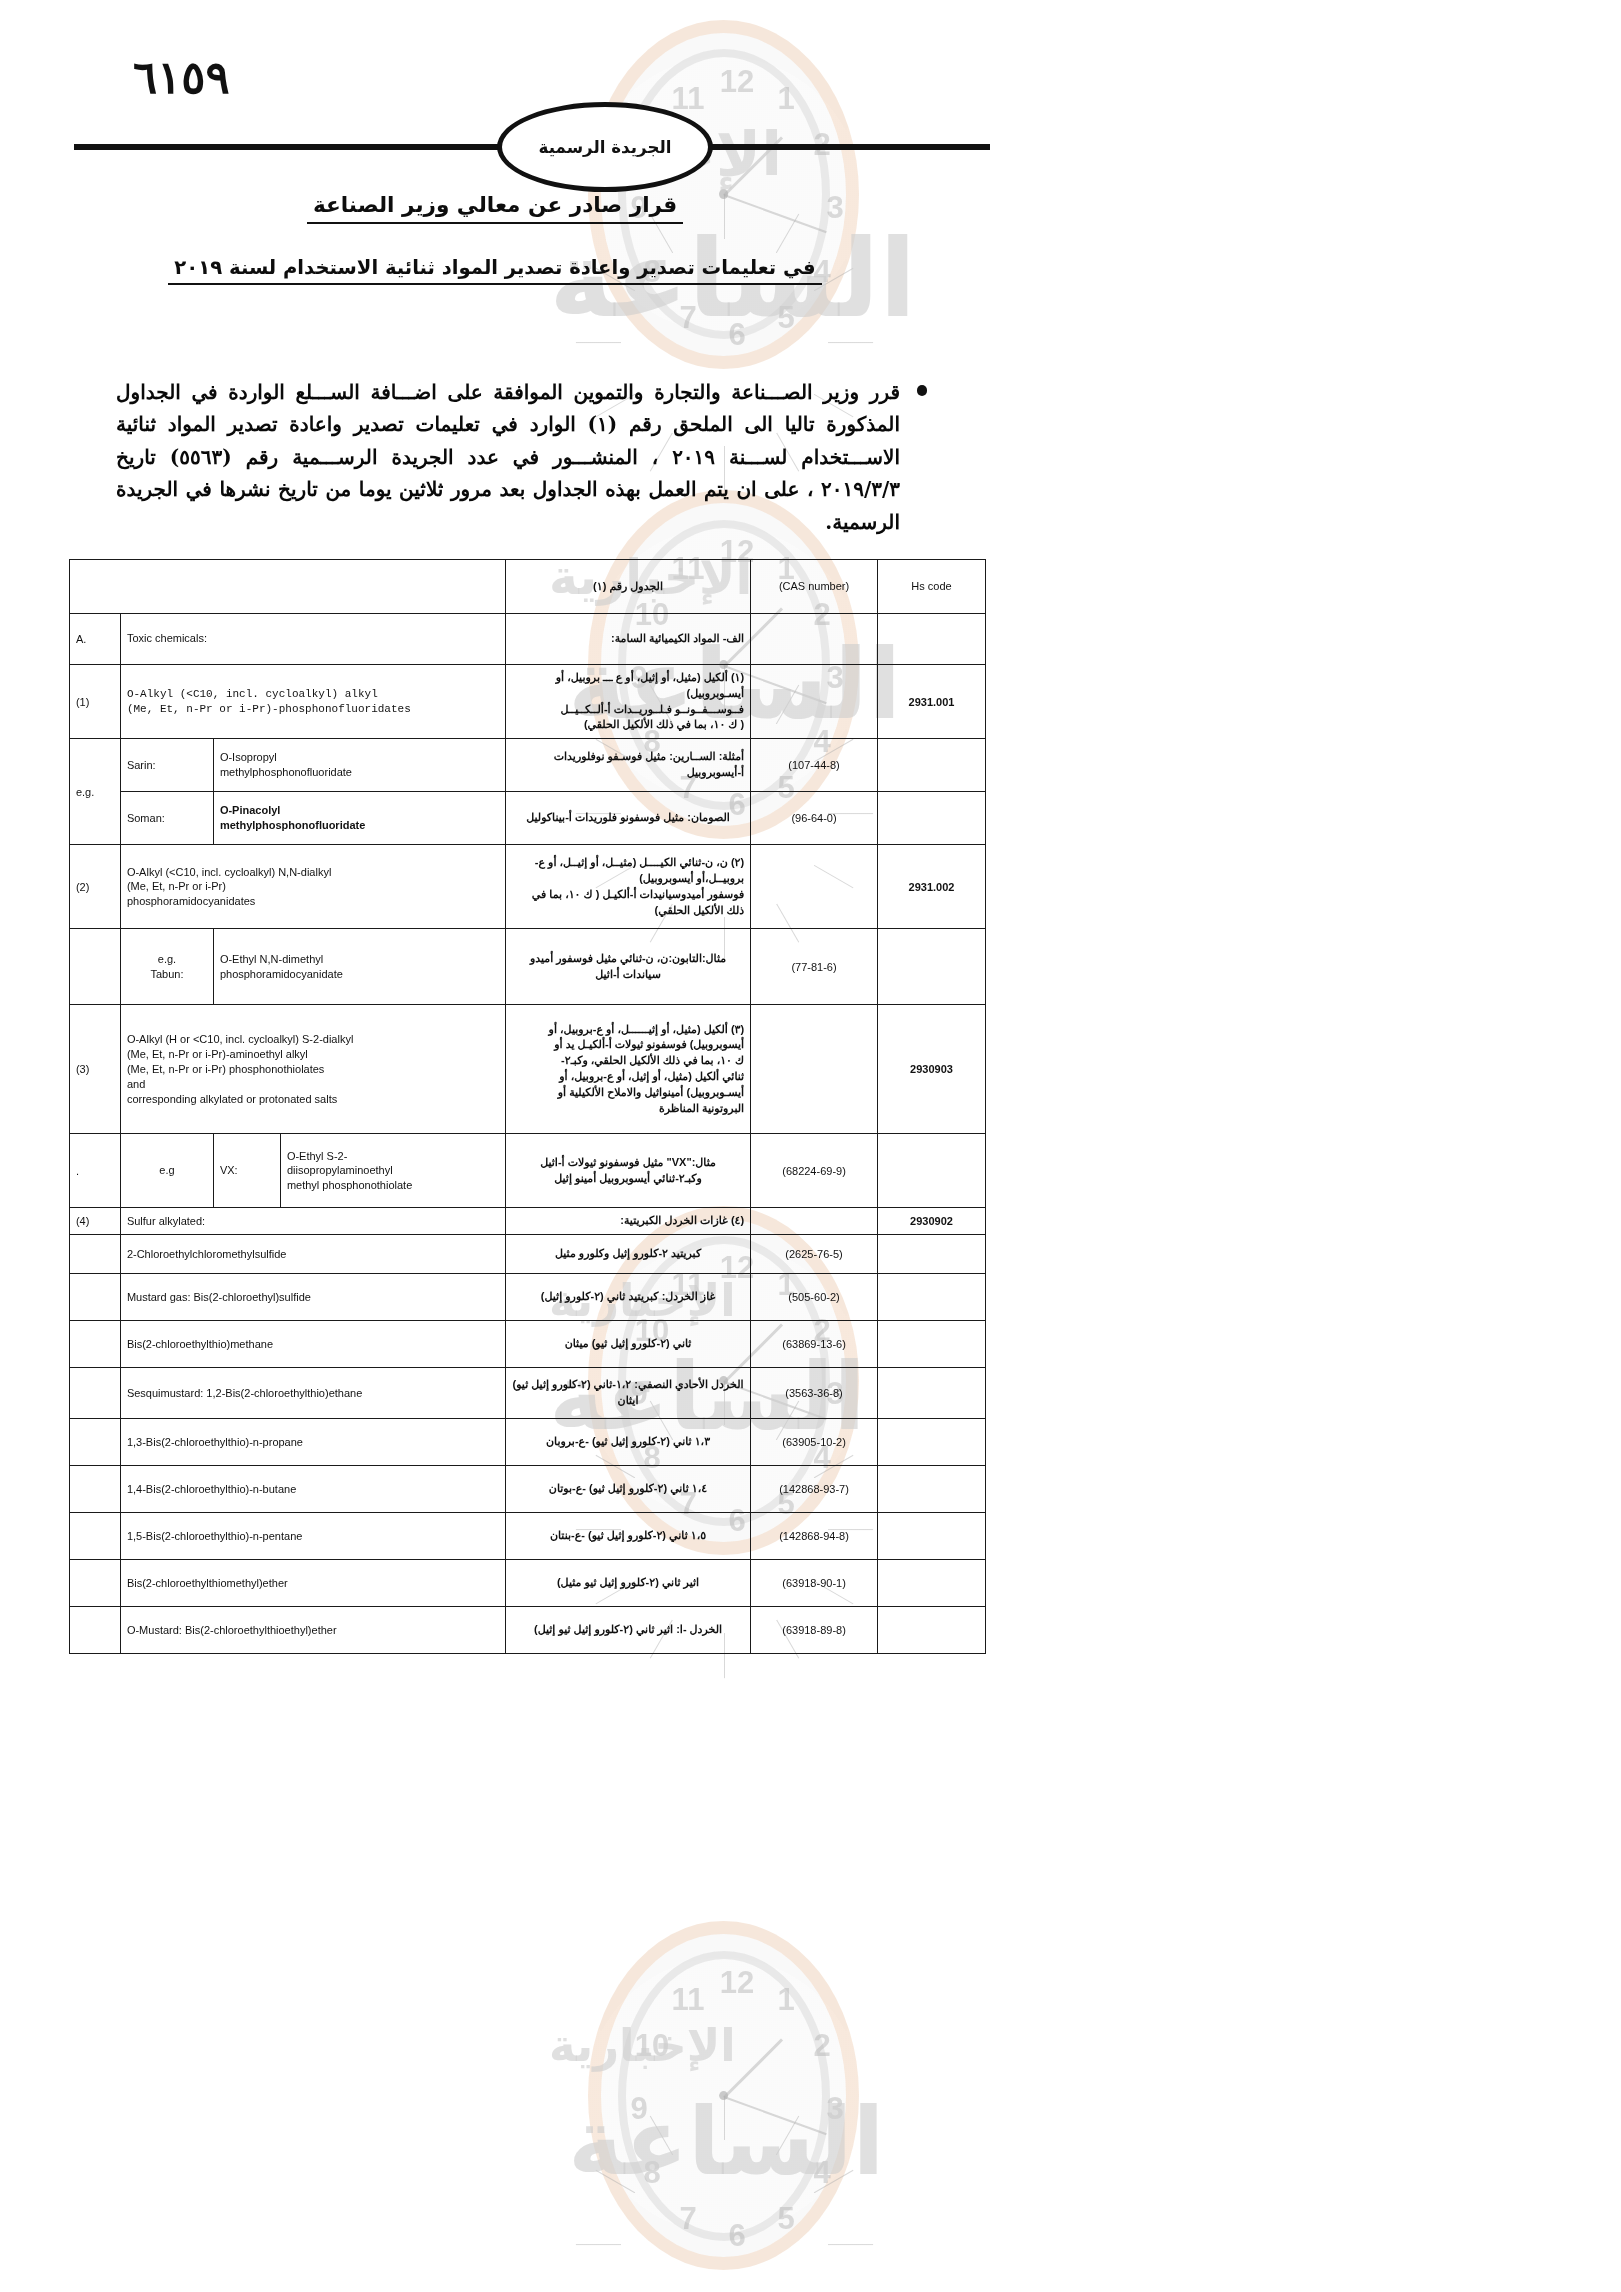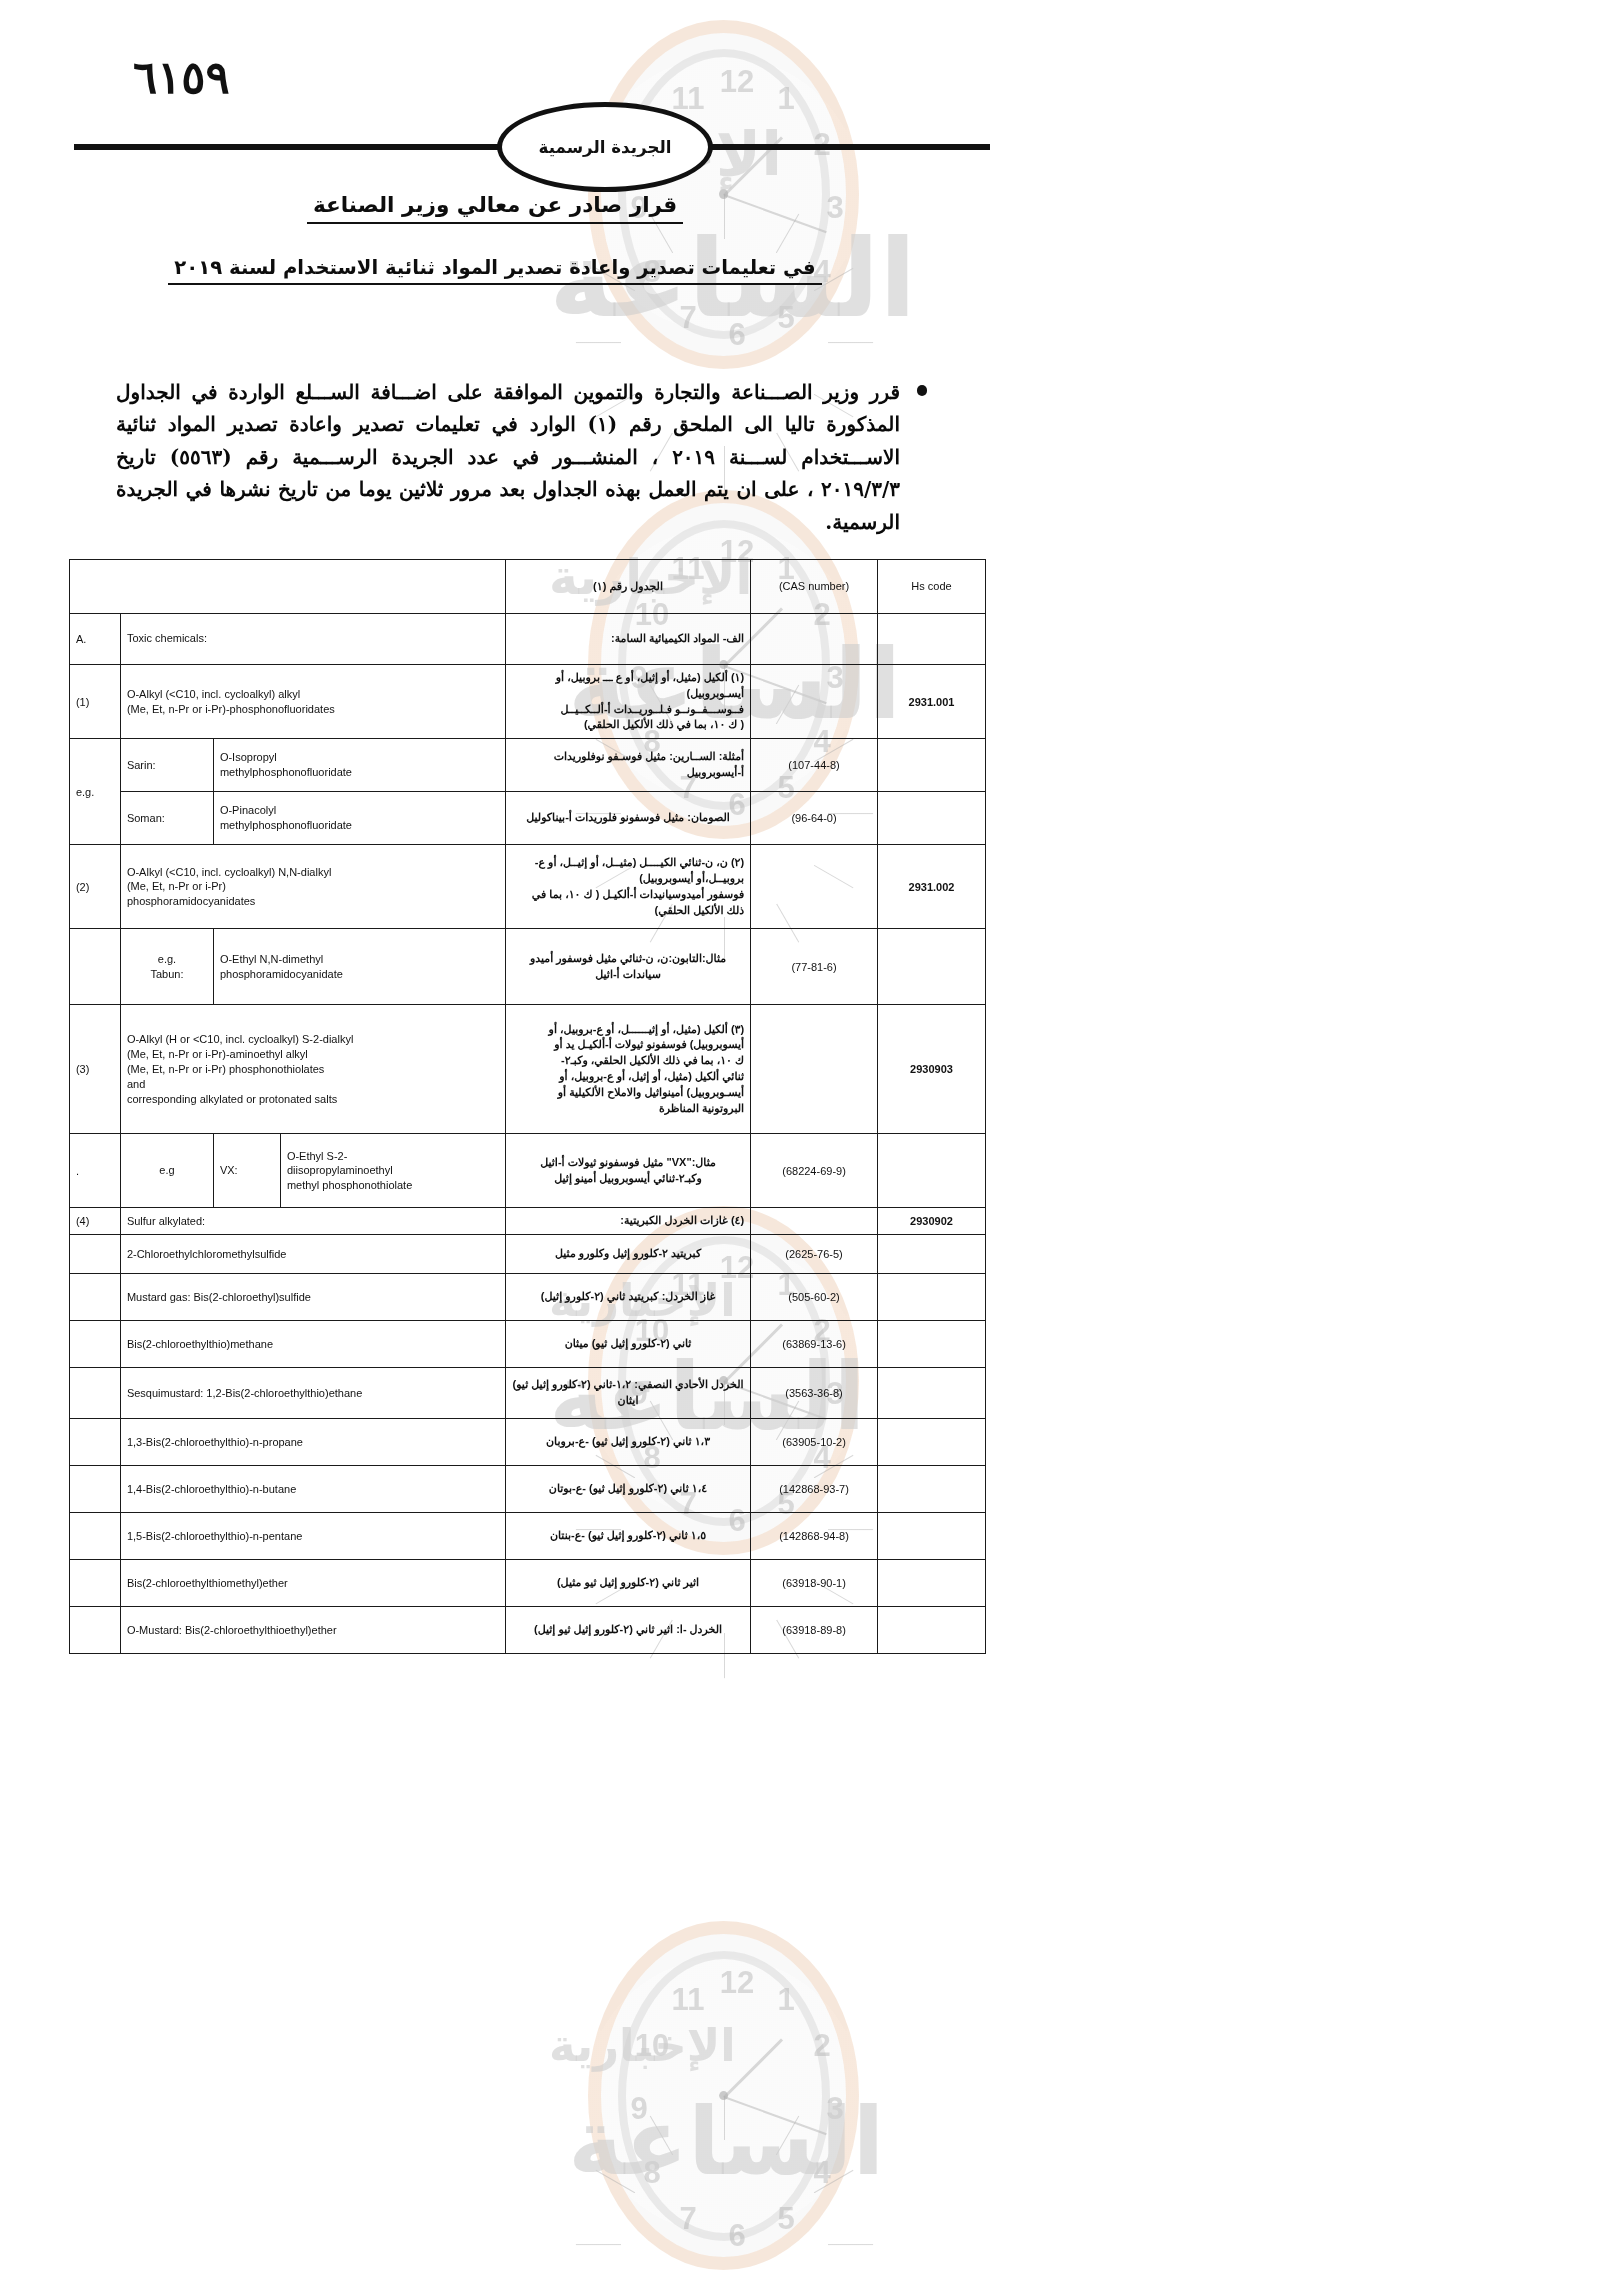--- a/index.html
+++ b/index.html
@@ -328,21 +328,21 @@
       <tr style="height:51px;">
         <td class="num">A.</td>
         <td class="en" colspan="3">Toxic chemicals:</td>
         <td class="ar">الف- المواد الكيميائية السامة:</td>
         <td class="cas"></td>
         <td class="hs"></td>
       </tr>
 
       <tr style="height:74px;">
         <td class="num">(1)</td>
-        <td class="en" colspan="3" style="white-space:pre-line;">O-Alkyl (&lt;C10, incl. cycloalkyl) alkyl
+        <td class="en" colspan="3" style="white-space:pre-line;font-family:Liberation Mono, monospace;">O-Alkyl (&lt;C10, incl. cycloalkyl) alkyl
 (Me, Et, n-Pr or i-Pr)-phosphonofluoridates</td>
         <td class="ar ar-just" style="white-space:pre-line;">(١)  ألكيل (مثيل، أو إثيل، أو ع ـــ بروبيل، أو أيسـوبروبيل)
 فــوســـفــونــو  فـلــوريــدات  أ-ألــكــيــل
 ( ك ١٠، بما في ذلك الألكيل الحلقي)</td>
         <td class="cas"></td>
         <td class="hs">2931.001</td>
       </tr>
 
       <tr style="height:53px;">
         <td class="num eg" rowspan="2">e.g.</td>
@@ -350,21 +350,21 @@
         <td class="en" colspan="2" style="white-space:pre-line;">O-Isopropyl
 methylphosphonofluoridate</td>
         <td class="ar ar-just" style="white-space:pre-line;">أمثلة:  الســارين: مثيل فوسـفو   نوفلوريدات
 أ-أيسوبروبيل</td>
         <td class="cas">(107-44-8)</td>
         <td class="hs"></td>
       </tr>
 
       <tr style="height:53px;">
         <td class="en">Soman:</td>
-        <td class="en" colspan="2" style="white-space:pre-line;">O-Pinacolyl
+        <td class="en" colspan="2" style="white-space:pre-line;font-weight:bold;">O-Pinacolyl
 methylphosphonofluoridate</td>
         <td class="ar center">الصومان: مثيل فوسفونو فلوريدات أ-بيناكوليل</td>
         <td class="cas">(96-64-0)</td>
         <td class="hs"></td>
       </tr>
 
       <tr style="height:84px;">
         <td class="num">(2)</td>
         <td class="en" colspan="3" style="white-space:pre-line;">O-Alkyl (&lt;C10, incl. cycloalkyl) N,N-dialkyl
 (Me, Et, n-Pr or i-Pr)

